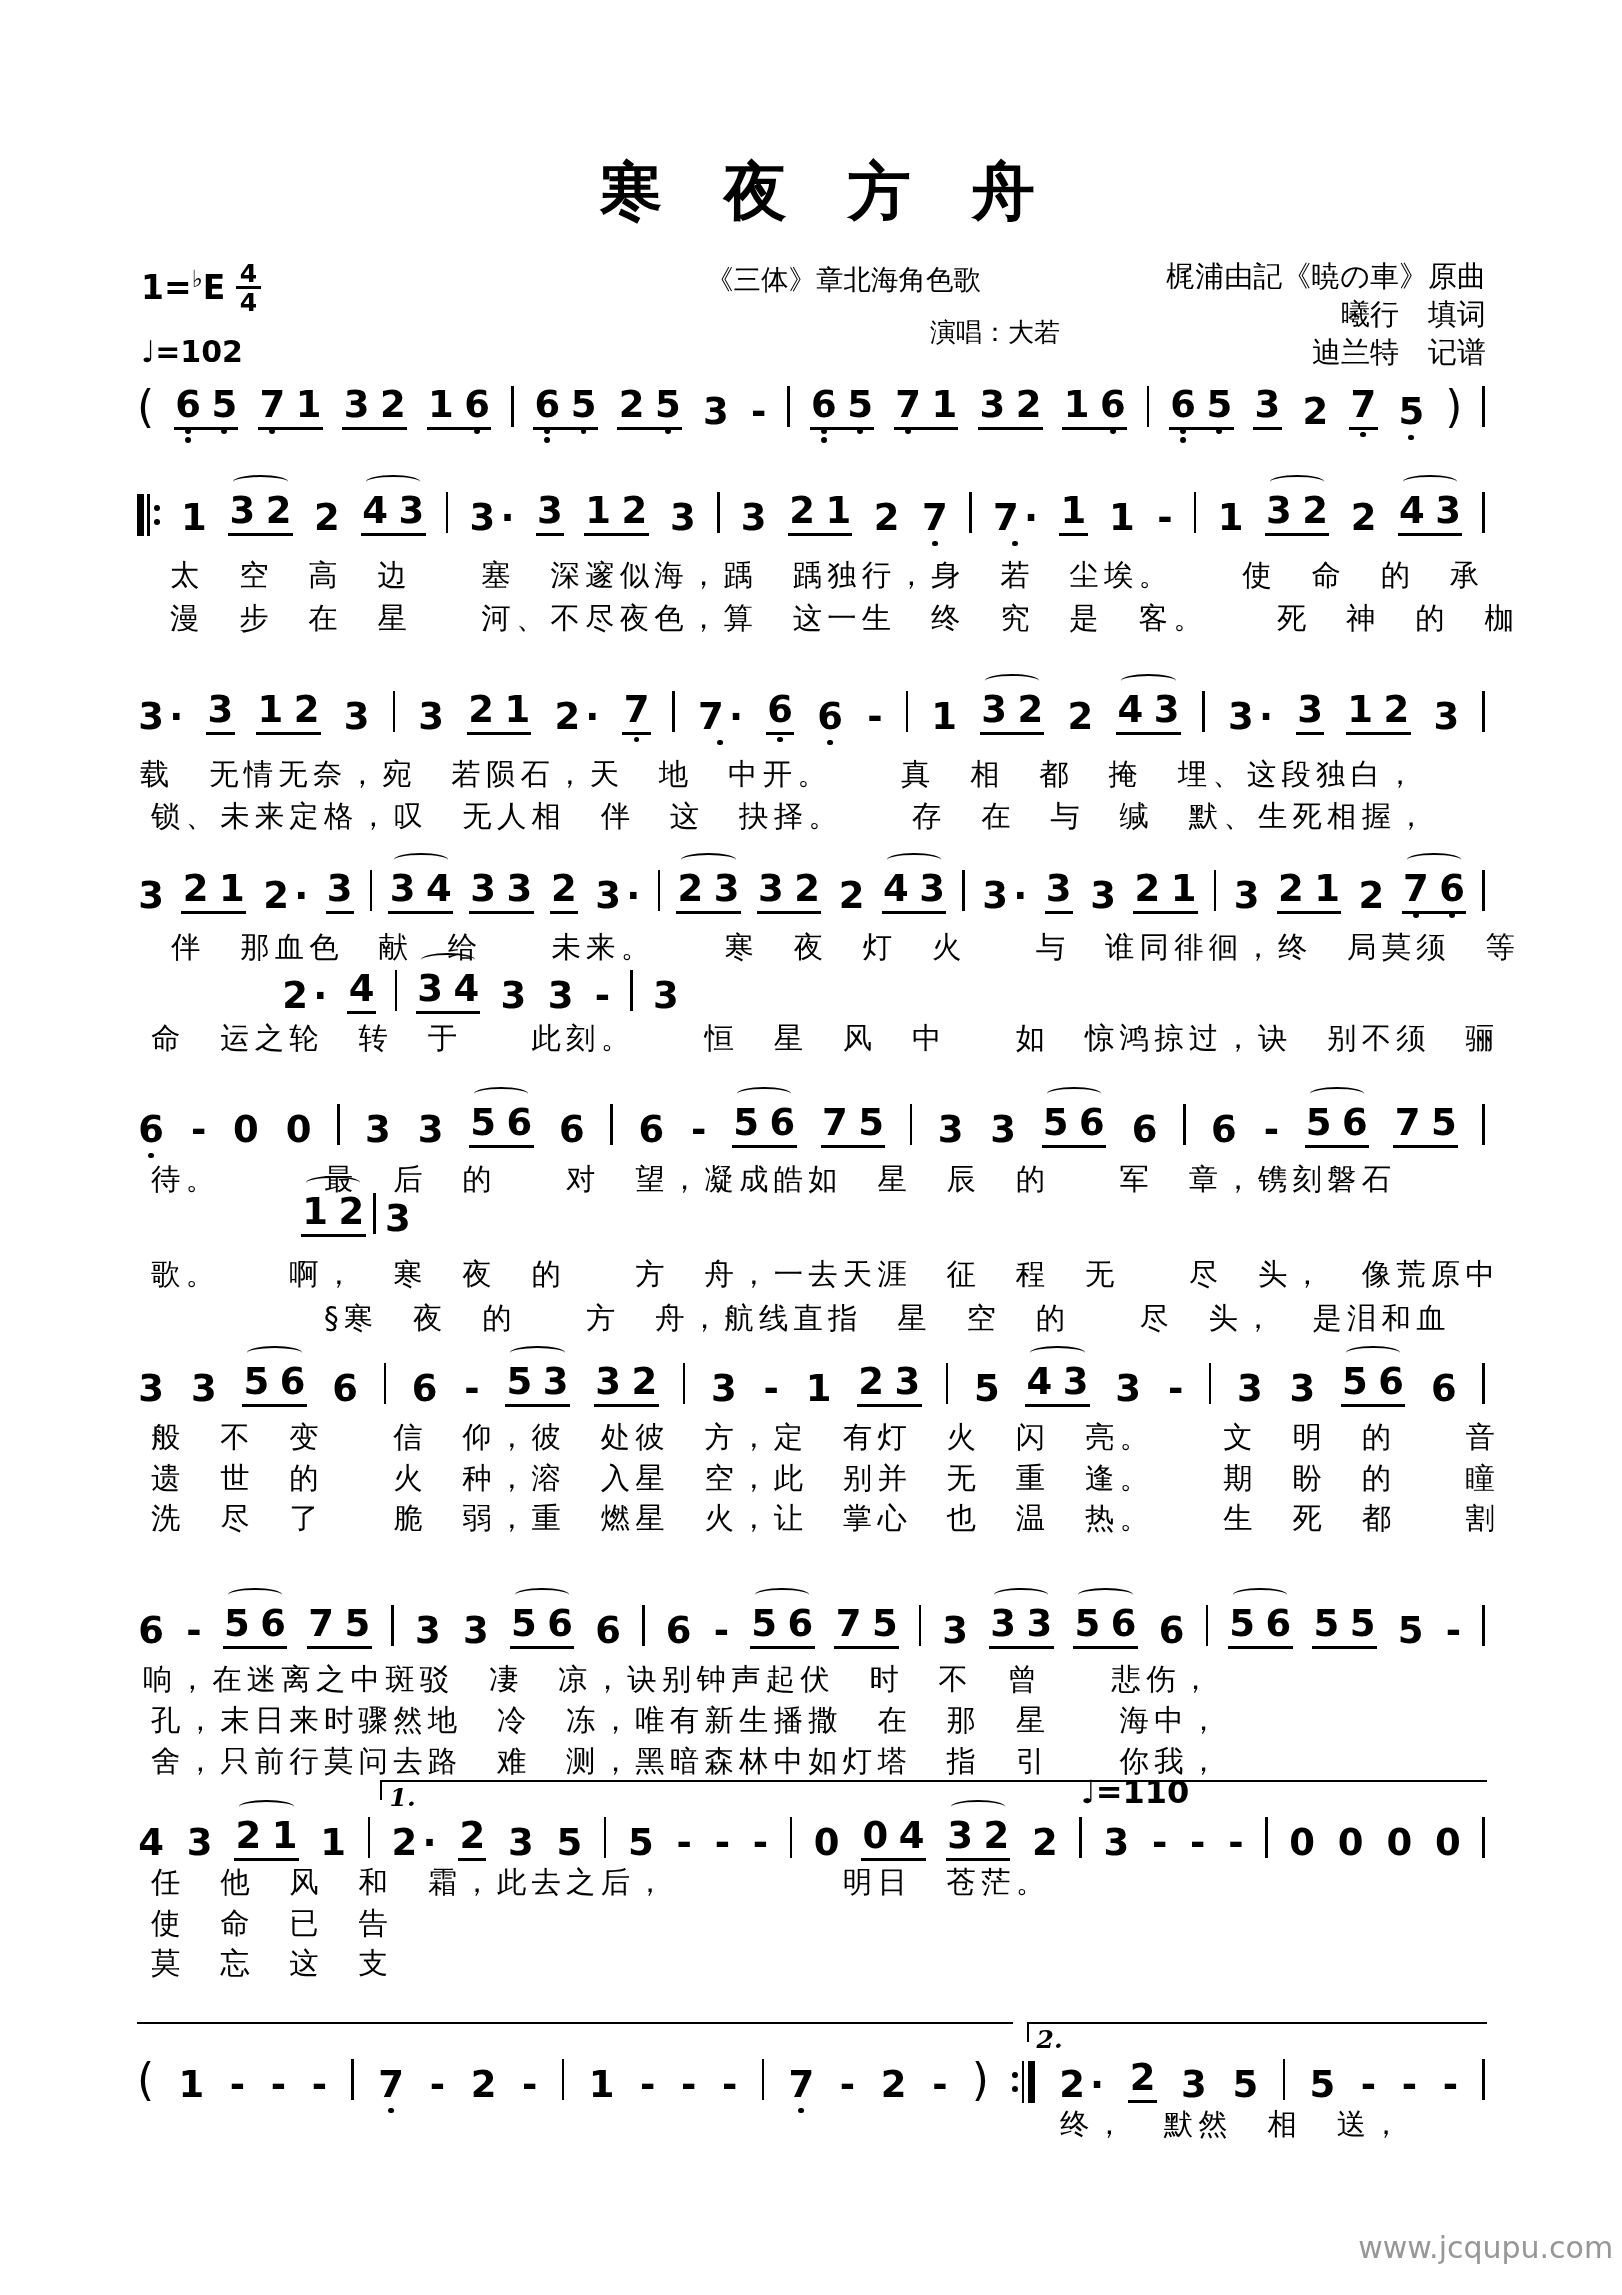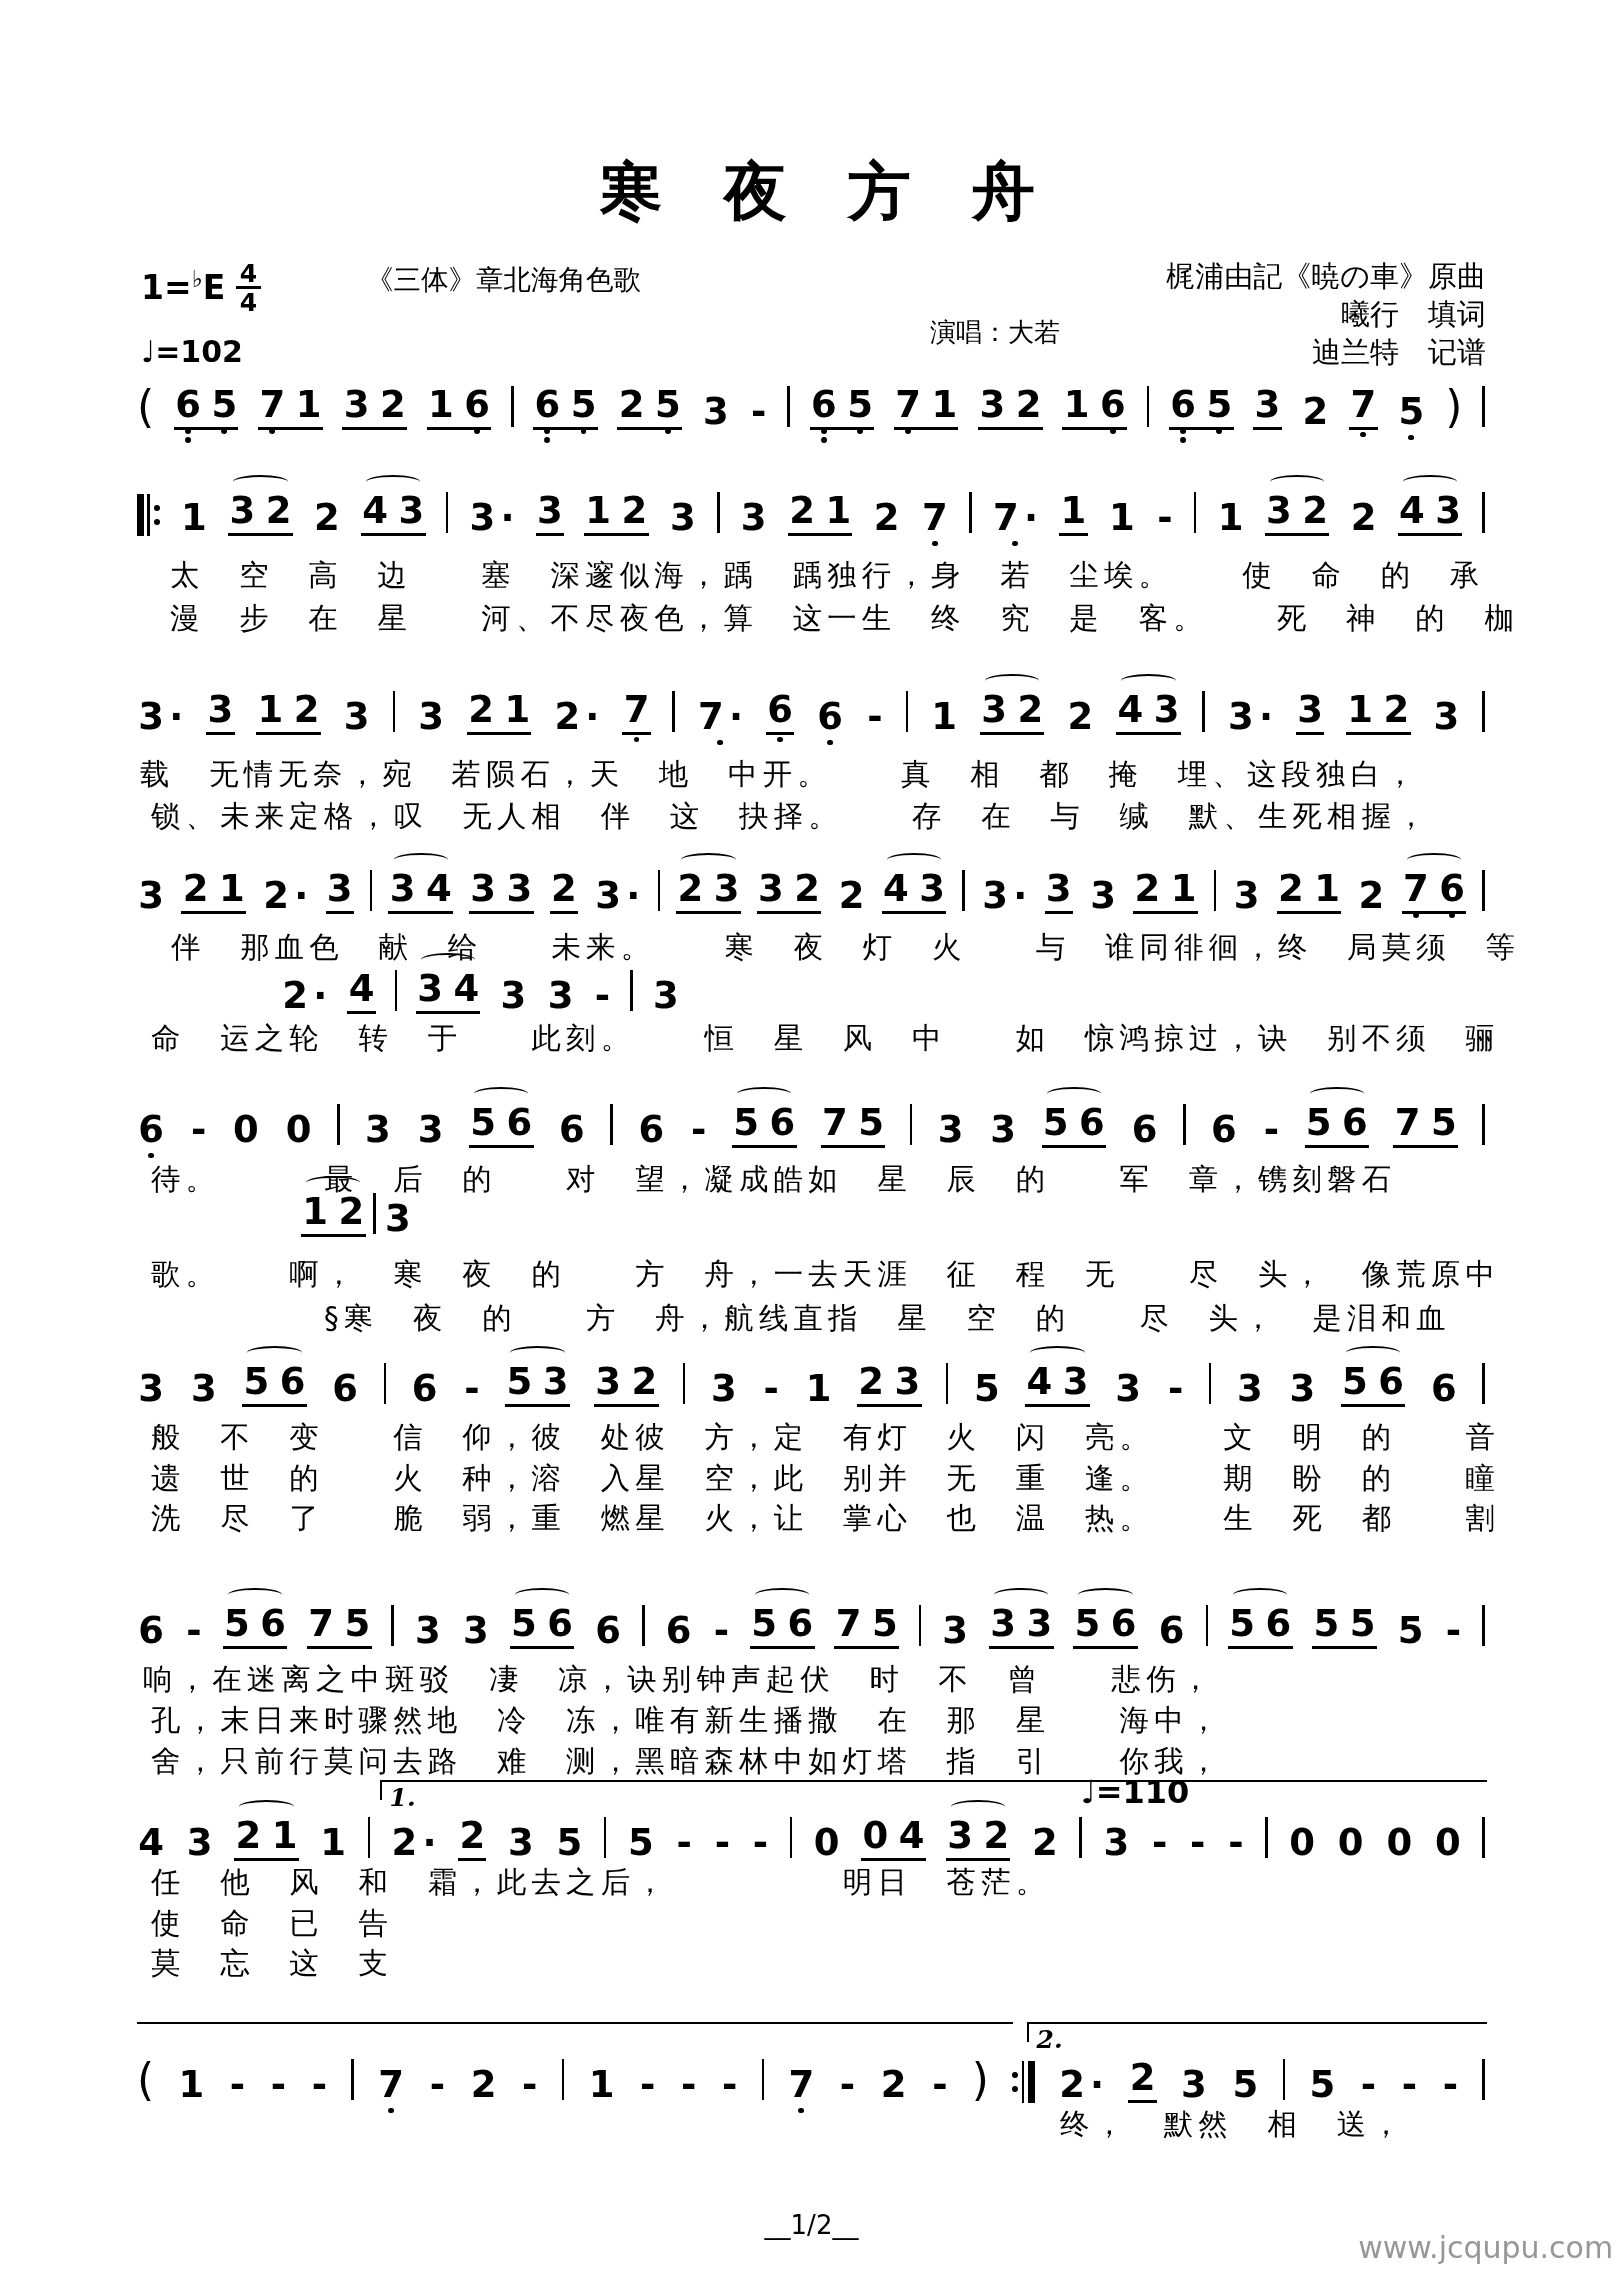--- a/index.html
+++ b/index.html
@@ -1,21 +1,21 @@
 <!DOCTYPE html>
 <html style="font-size:10.5px"><head>
 <meta charset="utf-8">
 <style>
   html,body{margin:0;padding:0;background:#e8e8e8;}
   .page{position:relative;width:1623px;height:2295px;background:#ffffff;margin:0 auto;overflow:hidden;
         font-family:"DejaVu Sans",sans-serif;color:#000;}
   
   .title{position:absolute;top:149px;left:0;right:12px;text-align:center;
          font-size:63px;font-weight:700;letter-spacing:19.6px;font-family:"DejaVu Serif",serif;padding-left:43px;}
-  .subtitle{position:absolute;top:262px;left:366px;width:615px;text-align:left;font-size:27.5px;}
+  .subtitle{position:absolute;top:262px;left:366px;width:615px;text-align:right;font-size:27.5px;}
   .performer{position:absolute;top:315px;left:366px;width:694px;text-align:right;font-size:26px;}
   .credits{position:absolute;top:257px;right:137px;text-align:right;font-size:29px;line-height:38px;}
   .keysig{position:absolute;top:260px;left:141px;display:flex;align-items:center;
           font-size:33px;font-weight:700;}
   .keysig .flat{font-size:23.6px;vertical-align:super;position:relative;top:-9.2px;}
   .timesig{display:inline-flex;flex-direction:column;align-items:center;margin-left:10.5px;
            font-size:25px;font-weight:700;line-height:1.0;}
   .timesig i{font-style:normal;padding:0.7px 3.9px;}
   .timesig i:last-child{border-top:3.3px solid #000;}
   .tempo1{position:absolute;top:334px;left:141px;font-size:30px;font-weight:700;}
@@ -1196,16 +1196,15 @@
       <div class="lyr" style="top: 1502px; left: 151px;">洗　尽　了　　脆　弱，重　燃星　火，让　掌心　也　温　热。　　生　死　都　　割</div>
       <div class="lyr" style="top: 1663px; left: 143px;">响，在迷离之中斑驳　凄　凉，诀别钟声起伏　时　不　曾　　悲伤，</div>
       <div class="lyr" style="top: 1704px; left: 151px;">孔，末日来时骤然地　冷　冻，唯有新生播撒　在　那　星　　海中，</div>
       <div class="lyr" style="top: 1745px; left: 151px;">舍，只前行莫问去路　难　测，黑暗森林中如灯塔　指　引　　你我，</div>
       <div class="lyr" style="top: 1866px; left: 151px;">任　他　风　和　霜，此去之后，　　　　　明日　苍茫。</div>
       <div class="lyr" style="top: 1907px; left: 151px;">使　命　已　告</div>
       <div class="lyr" style="top: 1947px; left: 151px;">莫　忘　这　支</div>
       <div class="lyr" style="top: 2108px; left: 1060px;">终，　默然　相　送，</div>
     </div>
 
-  <div class="pageno">__1/2__</div>
   <div class="site">www.jcqupu.com</div>
 </div>
 
 
 </body></html>

